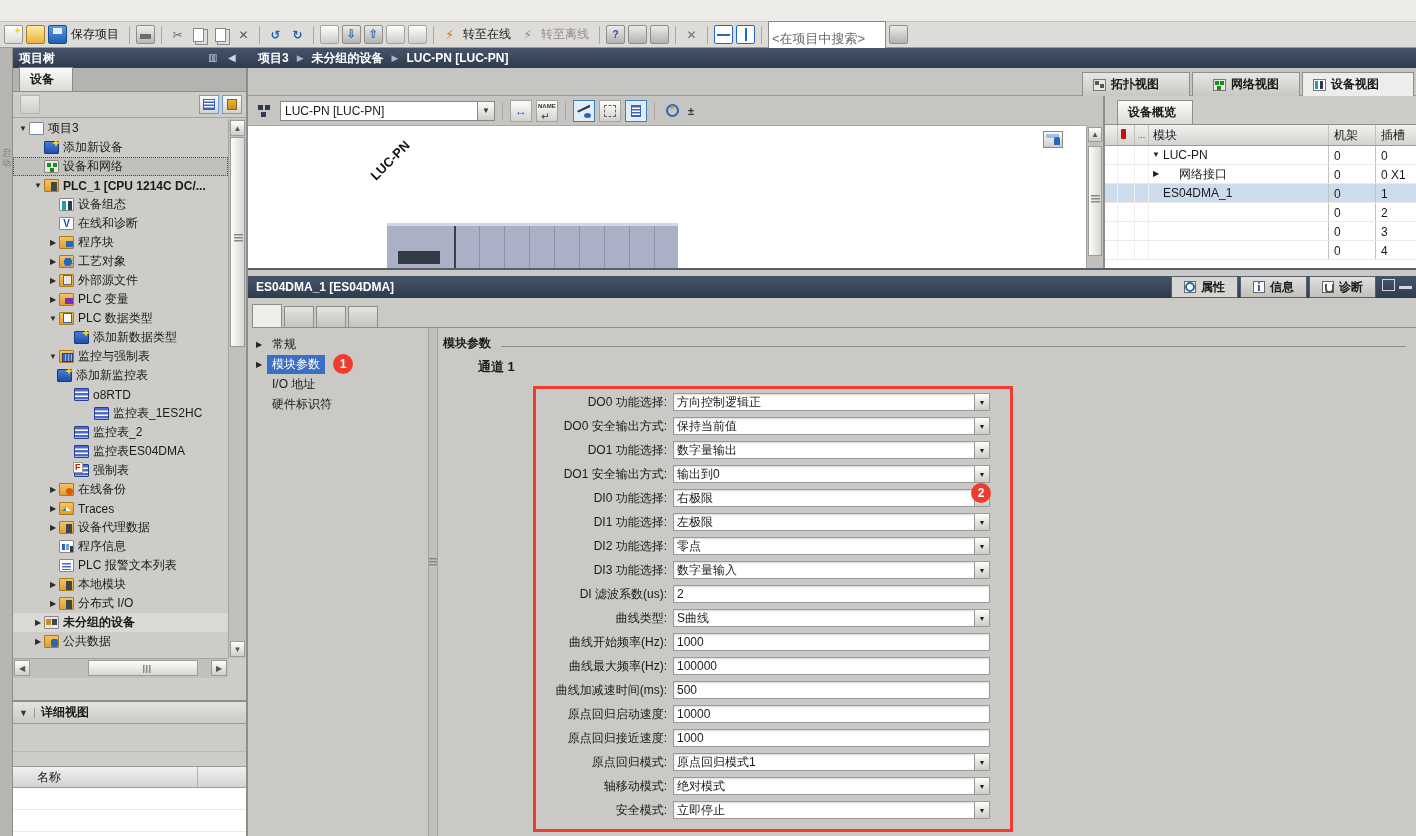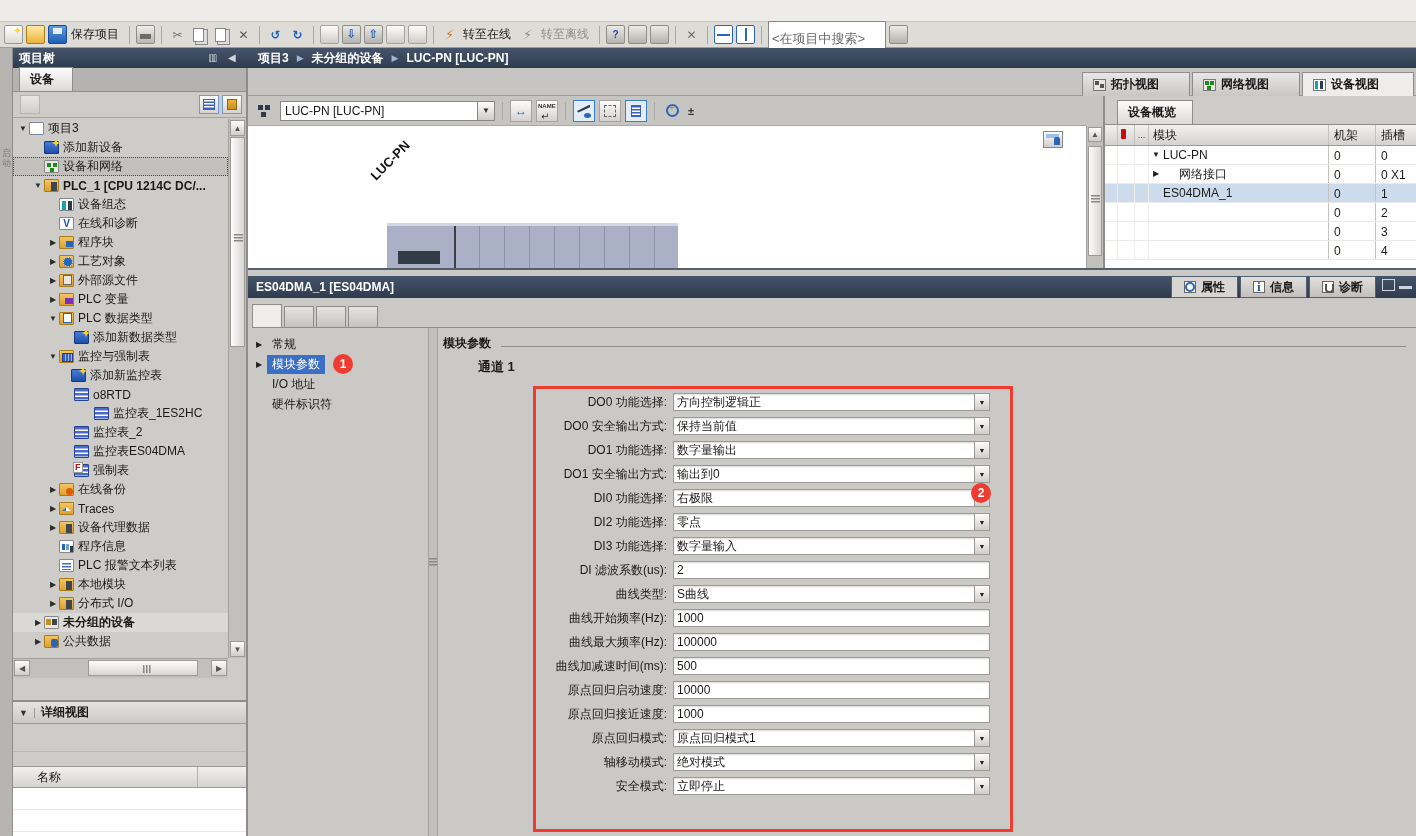--- a/index.html
+++ b/index.html
@@ -387,21 +387,21 @@
         <div class="trow" data-name="tree-item" style="padding-left: 49px;">
           <span class="tw" data-name="expander-icon"></span>
           <span class="ic" data-name="add-new-icon"></span>
           <span class="lbl" data-name="tree-item-label">添加新数据类型</span>
         </div>
         <div class="trow" data-name="tree-item" style="padding-left: 34px;">
           <span class="tw" data-name="expander-icon">▼</span>
           <span class="ic fold" data-name="watch-tables-icon"></span>
           <span class="lbl" data-name="tree-item-label">监控与强制表</span>
         </div>
-        <div class="trow" data-name="tree-item" style="padding-left: 46px;">
+        <div class="trow" data-name="tree-item" style="padding-left: 32px;">
           <span class="tw" data-name="expander-icon"></span>
           <span class="ic" data-name="add-new-icon"></span>
           <span class="lbl" data-name="tree-item-label">添加新监控表</span>
         </div>
         <div class="trow" data-name="tree-item" style="padding-left: 49px;">
           <span class="tw" data-name="expander-icon"></span>
           <span class="ic wtbl" data-name="watch-table-icon"></span>
           <span class="lbl" data-name="tree-item-label">o8RTD</span>
         </div>
         <div class="trow" data-name="tree-item" style="padding-left: 69px;">
@@ -501,21 +501,21 @@
         <div class="r"></div>
         <div class="r"></div>
     </div>
   </div>
 
   <div class="view-tabs" data-name="editor-view-tabs" id="vtabs">
       <div class="vtab sel" data-name="tab-device-view" style="left: 1054px; width: 112px;">
         <span class="vticon" data-name="device-view-icon"></span>
         <span data-name="view-tab-label">设备视图</span>
       </div>
-      <div class="vtab" data-name="tab-network-view" style="left: 944px; width: 108px;">
+      <div class="vtab" data-name="tab-network-view" style="left: 944px; width: 108px; justify-content: center;">
         <span class="vticon" data-name="network-view-icon"></span>
         <span data-name="view-tab-label">网络视图</span>
       </div>
       <div class="vtab" data-name="tab-topology-view" style="left: 834px; width: 108px;">
         <span class="vticon" data-name="topology-view-icon"></span>
         <span data-name="view-tab-label">拓扑视图</span>
       </div>
     </div>
 
   <div class="dev-toolbar" data-name="device-view-toolbar">
@@ -736,20 +736,27 @@
               </span>
             </div>
             <div class="frow" data-name="form-row">
               <span class="flabel" data-name="field-label">DI0 功能选择:</span>
               <span class="finput" data-name="field-input">
                 <span data-name="field-value">右极限</span>
                 <span class="dbtn" data-name="chevron-down-icon">▼</span>
               </span>
             </div>
             <div class="frow" data-name="form-row">
+              <span class="flabel" data-name="field-label">DI1 功能选择:</span>
+              <span class="finput" data-name="field-input">
+                <span data-name="field-value">左极限</span>
+                <span class="dbtn" data-name="chevron-down-icon">▼</span>
+              </span>
+            </div>
+            <div class="frow" data-name="form-row">
               <span class="flabel" data-name="field-label">DI2 功能选择:</span>
               <span class="finput" data-name="field-input">
                 <span data-name="field-value">零点</span>
                 <span class="dbtn" data-name="chevron-down-icon">▼</span>
               </span>
             </div>
             <div class="frow" data-name="form-row">
               <span class="flabel" data-name="field-label">DI3 功能选择:</span>
               <span class="finput" data-name="field-input">
                 <span data-name="field-value">数字量输入</span>

